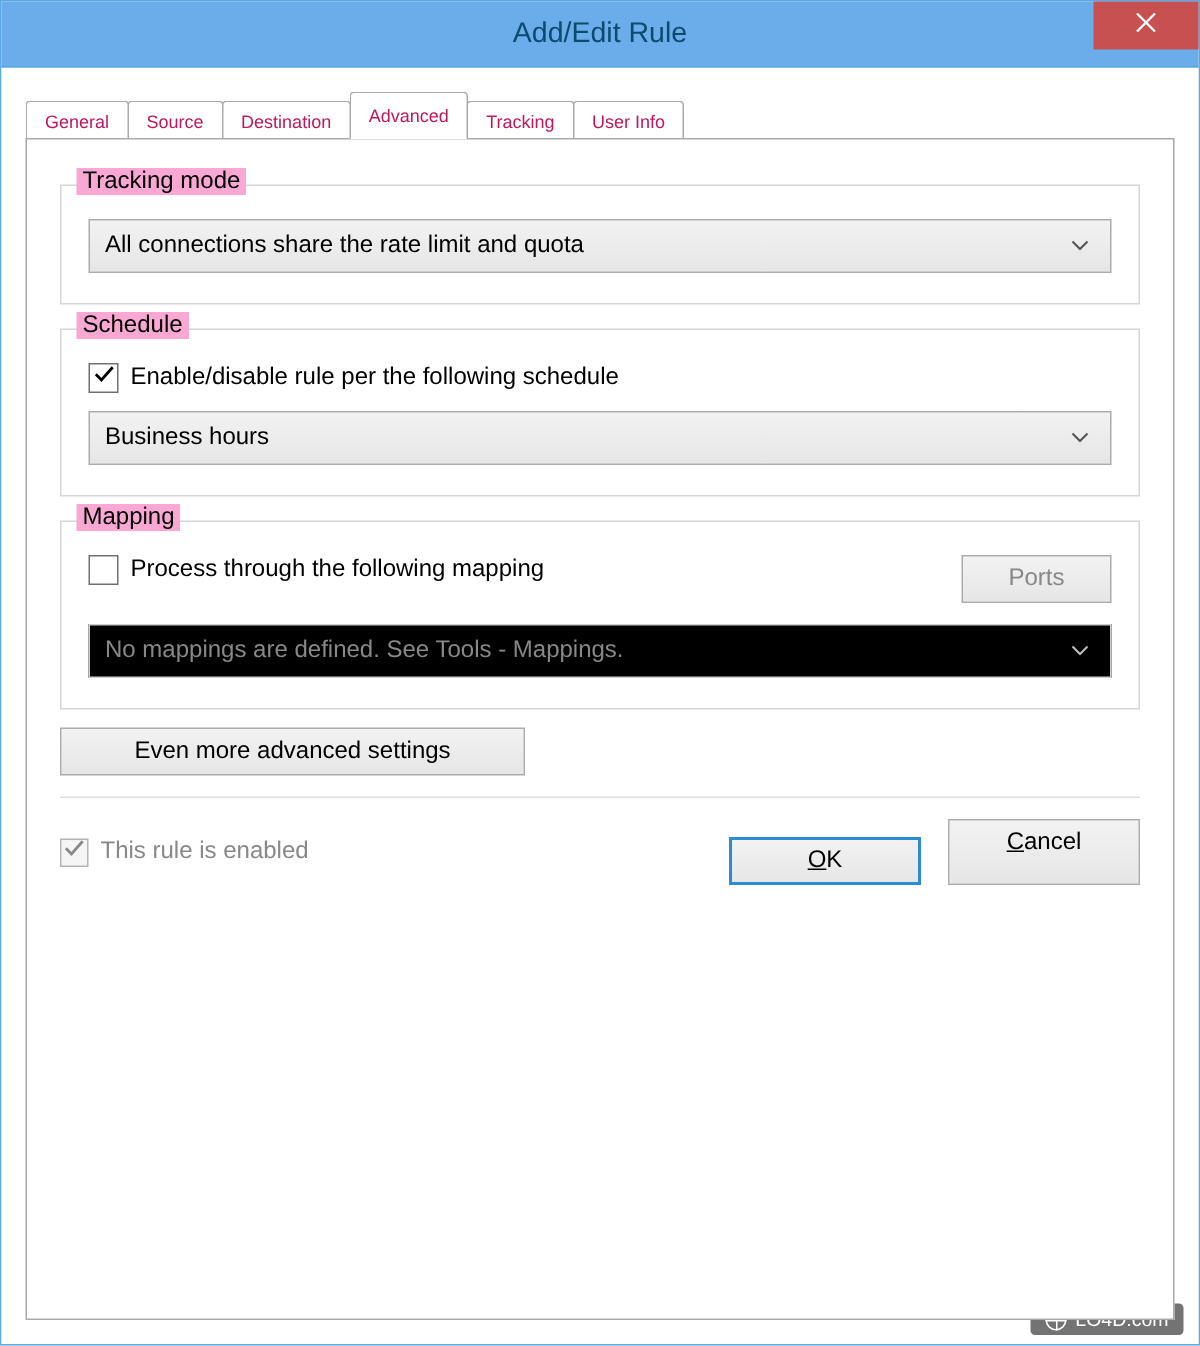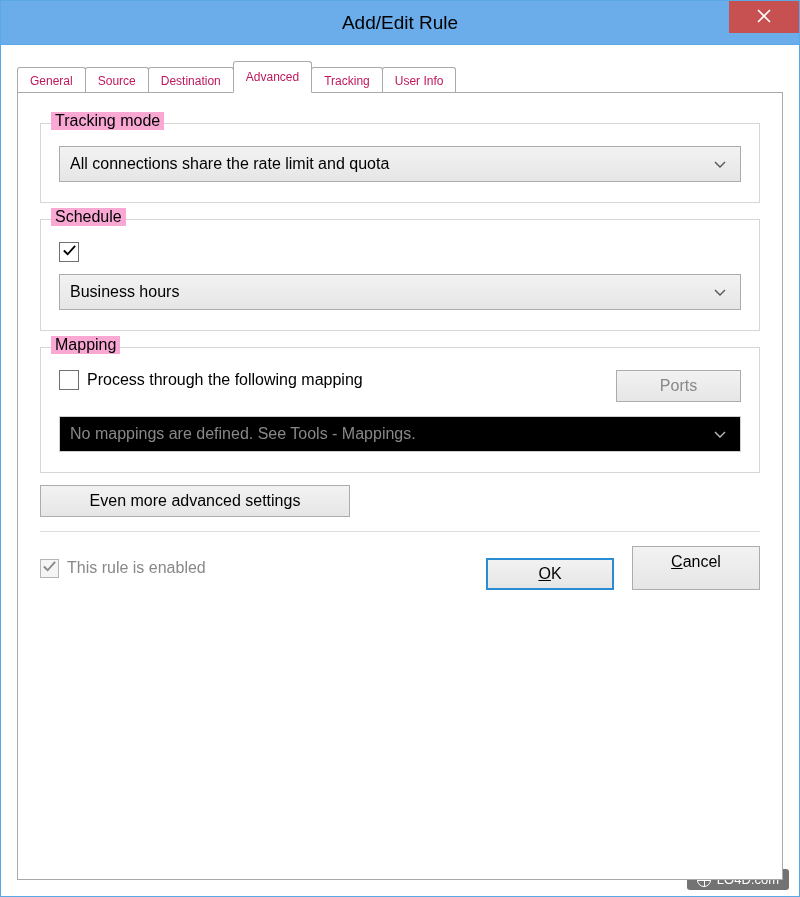--- a/index.html
+++ b/index.html
@@ -28,21 +28,21 @@
     background: #6badea;
     border-bottom: 1px solid #5aa8e6;
     display: flex;
     align-items: center;
     position: relative;
   }
   .titlebar .title {
     flex: 1;
     text-align: center;
     font-size: 19px;
-    color: #000000;
+    color: #0c4a6e;
   }
   .titlebar .close-btn {
     width: 70px;
     height: 32px;
     background: #c75050;
     color: #fff;
     display: flex;
     align-items: center;
     justify-content: center;
     position: absolute;
@@ -178,21 +178,21 @@
     cursor: default;
   }
   .btn.default { border: 2px solid #2a8dd4; padding: 5px 32px; margin-top: 12px; }
   .mapping-row {
     display: flex;
     align-items: center;
     gap: 12px;
     margin-bottom: 14px;
   }
   .mapping-row .check-row { margin-bottom: 12px; flex: 1; }
-  .btn.ports { width: 125px; padding: 6px 4px; }
+  .btn.ports { width: 100px; padding: 6px 4px; }
   .adv-btn-row { margin-top: 10px; }
   .btn.wide { width: 310px; text-align: center; }
   
   .footer {
     border-top: 1px solid #ddd;
     margin-top: 14px;
     padding-top: 14px;
     display: flex;
     align-items: center;
   }
@@ -281,20 +281,21 @@
       <div class="groupbox">
         <div class="legend">Schedule</div>
         <div class="check-row">
           <span class="checkbox checked">
             <span class="checkmark">
               <svg viewBox="0 0 16 16">
                   <polyline points="2,8 6,12 14,3" fill="none" stroke="#000" stroke-width="2"></polyline>
                 </svg>
             </span>
           </span>
+          <span>Enable/disable rule per the following schedule</span>
         </div>
         <div class="dropdown">
           <span class="dd-text">Business hours</span>
           <span class="chevron">
             <svg width="12" height="8" viewBox="0 0 12 8">
                 <polyline points="1,1 6,6 11,1" fill="none" stroke="#555" stroke-width="1.4"></polyline>
               </svg>
           </span>
         </div>
       </div>

